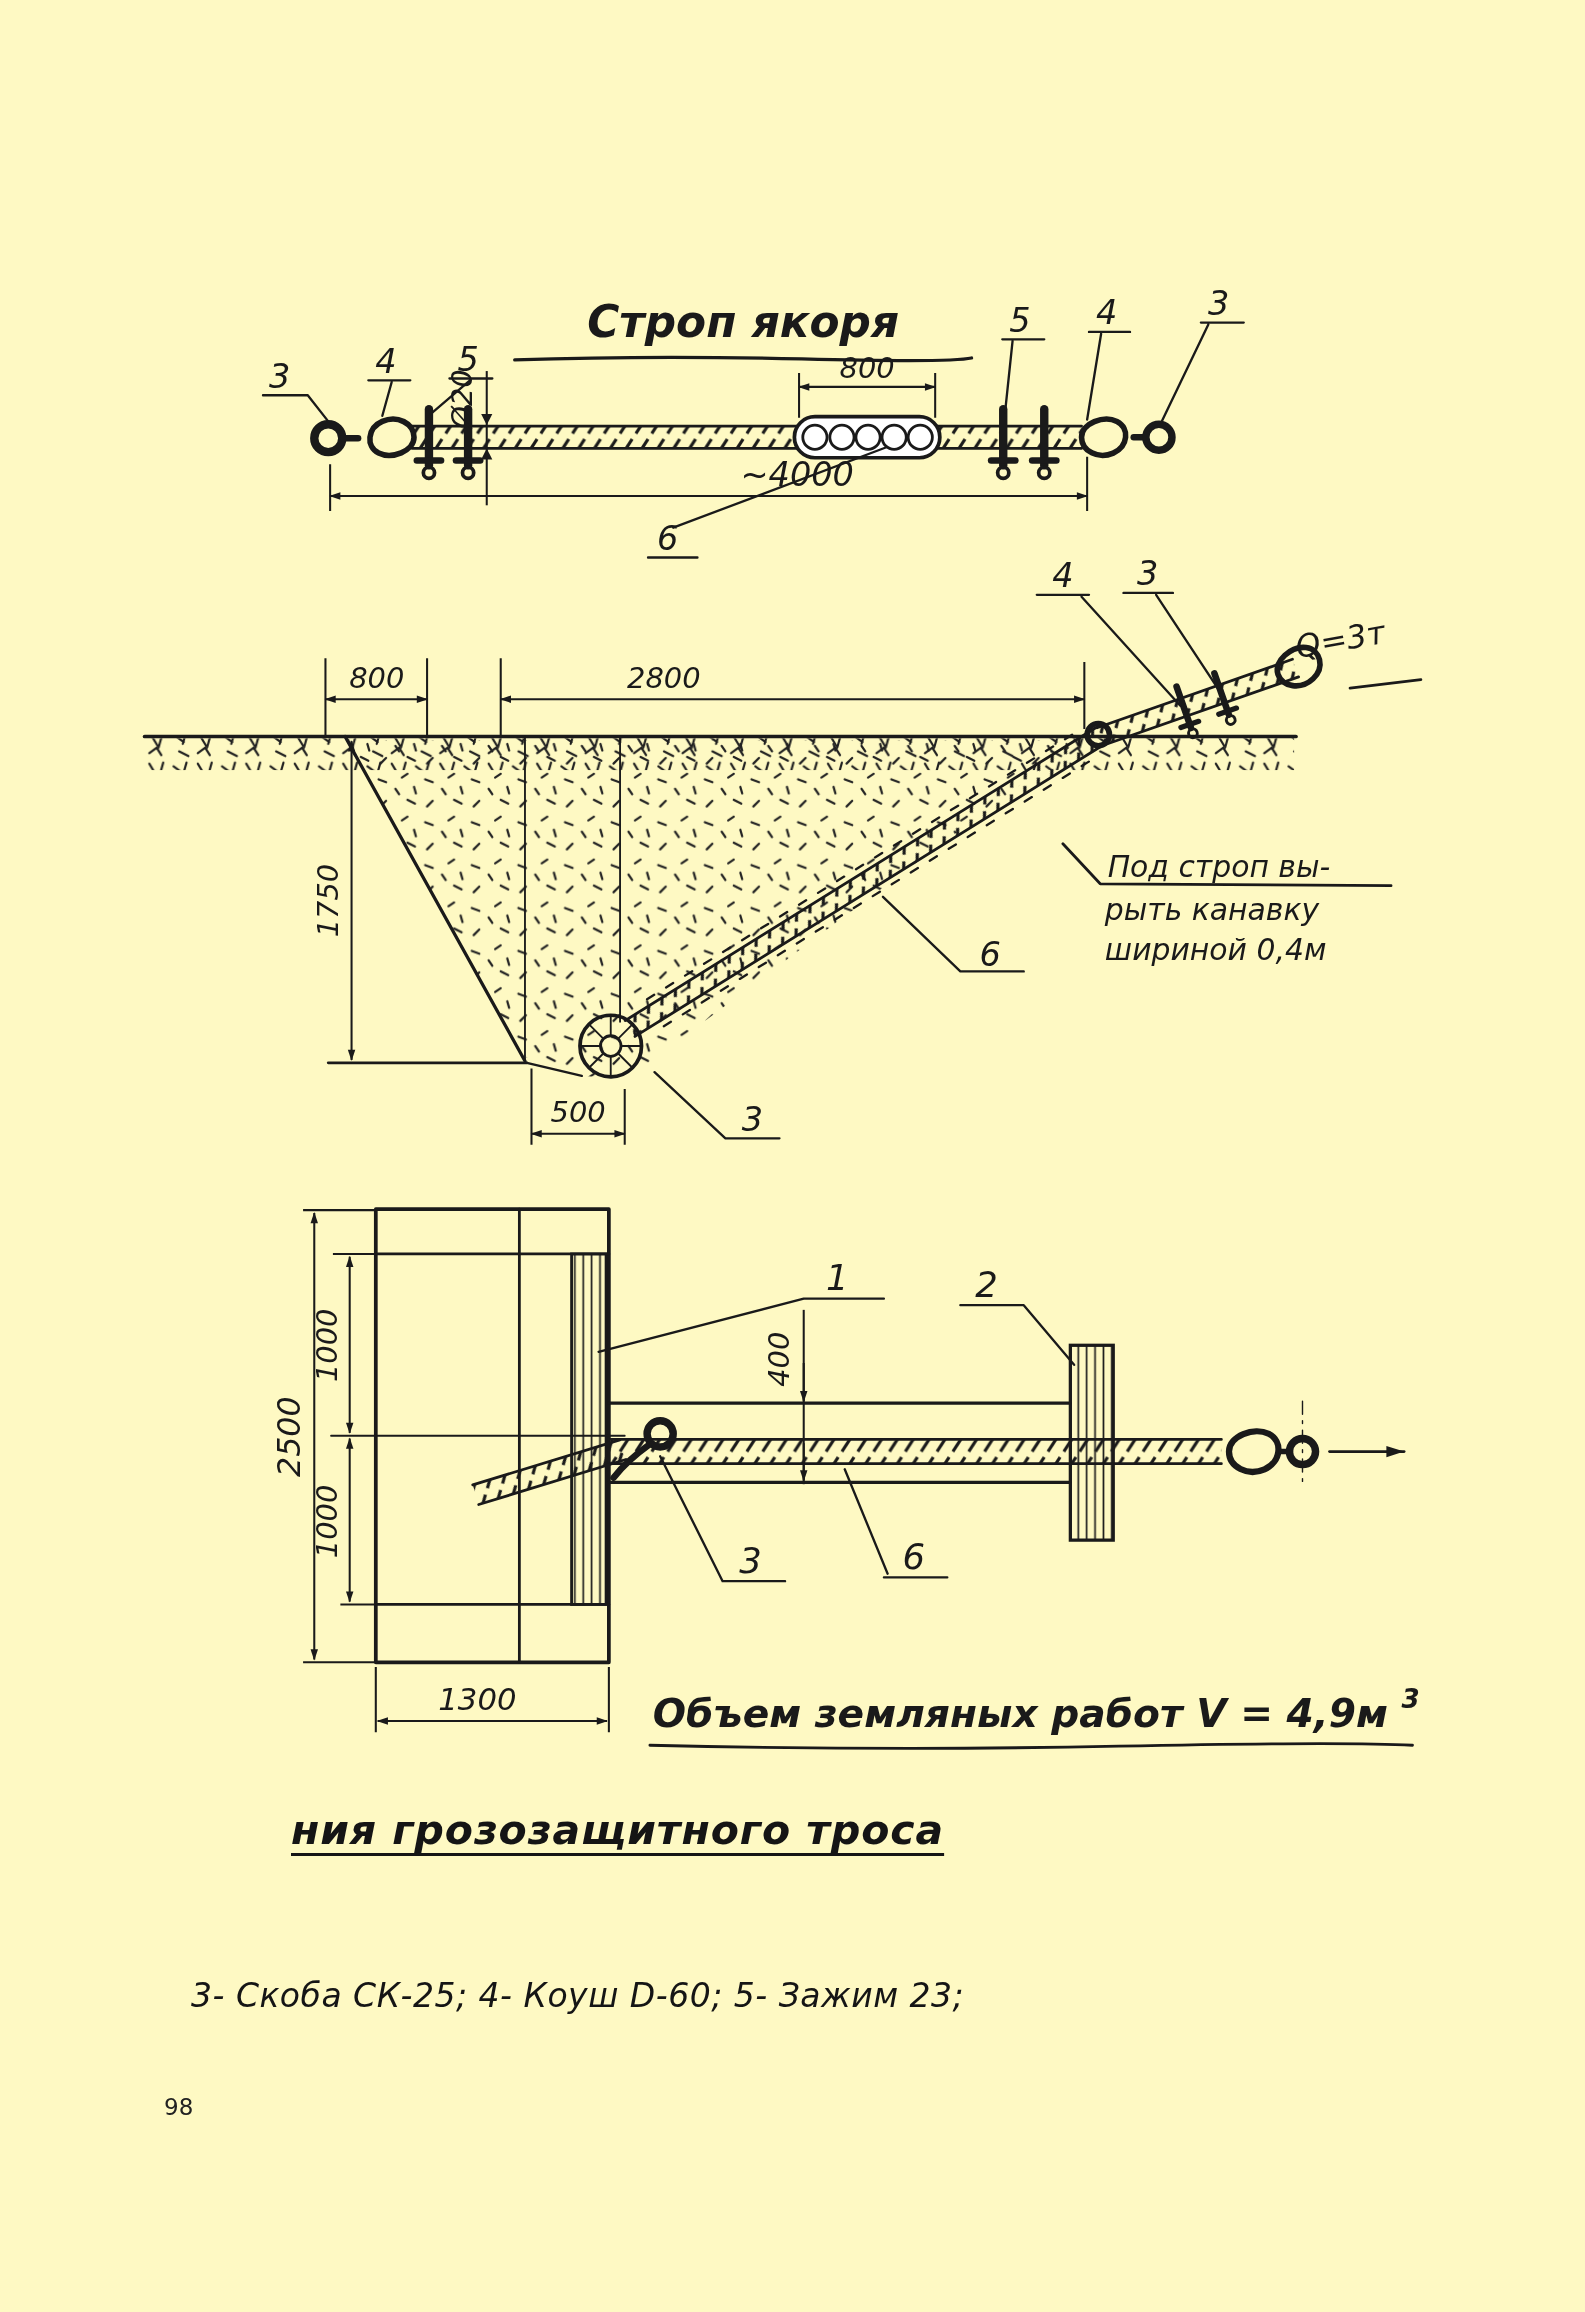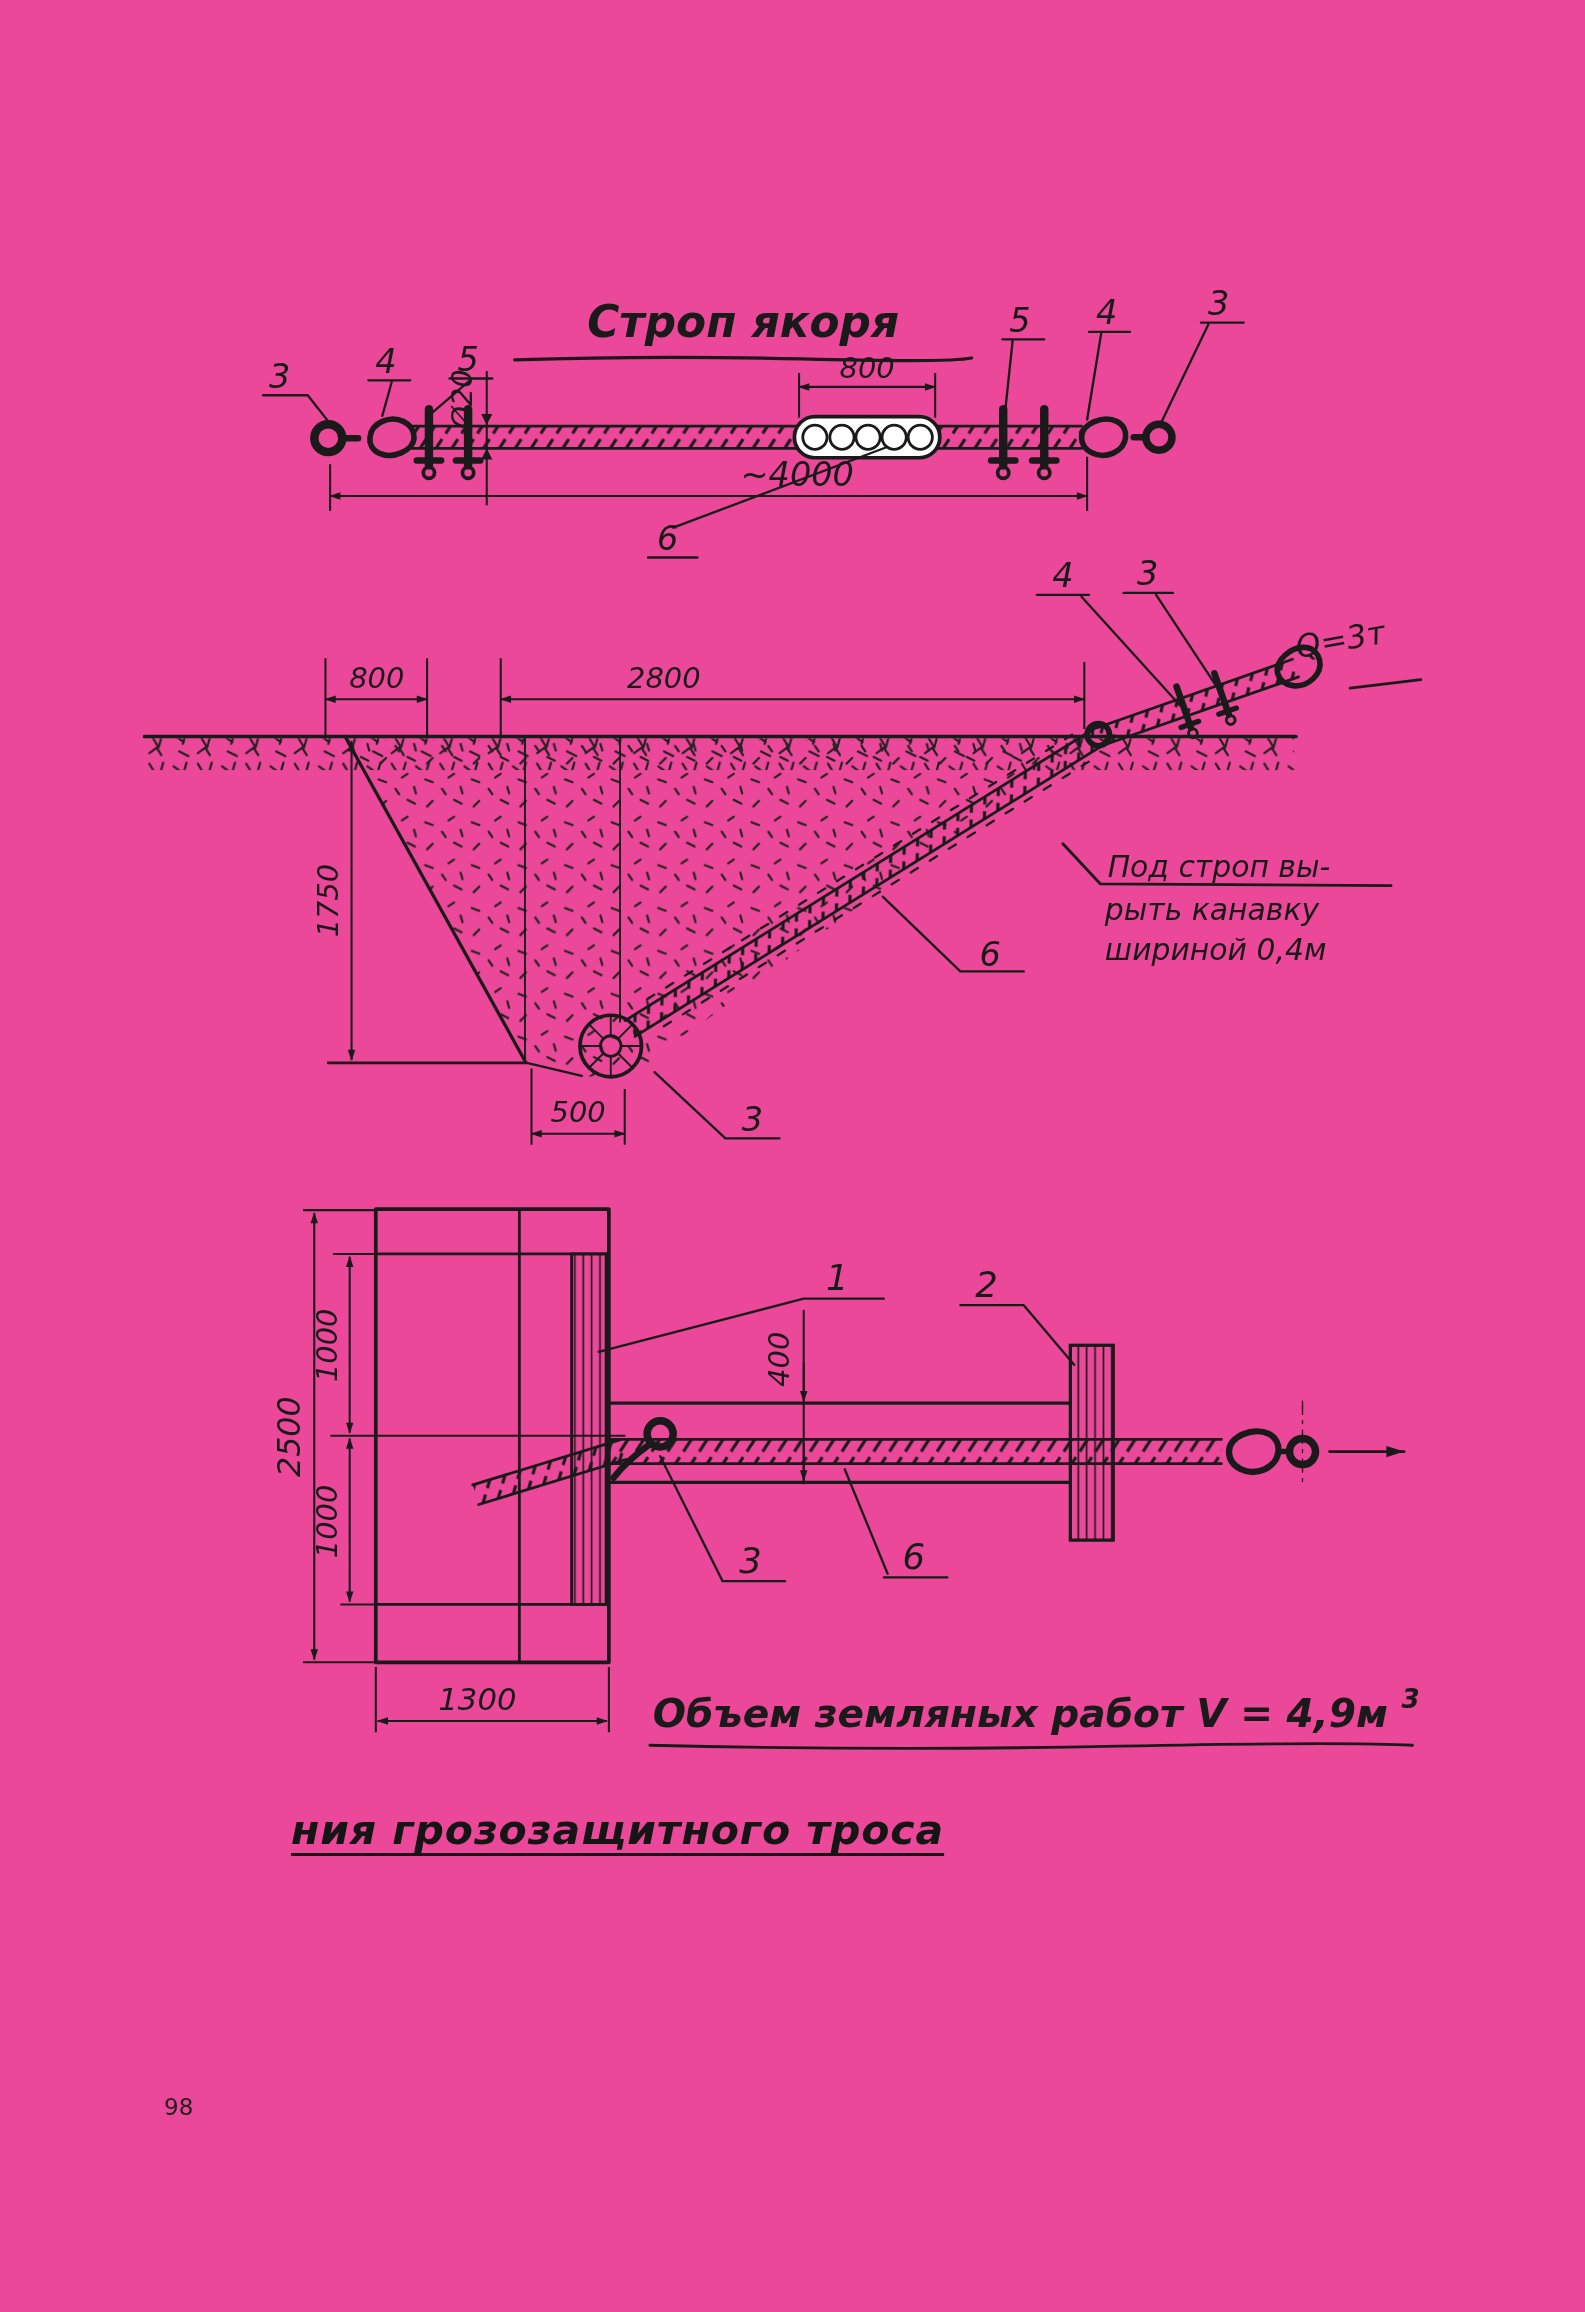--- a/index.html
+++ b/index.html
@@ -1,16 +1,16 @@
 <!DOCTYPE html>
 <html style="font-size:15px"><head>
 <meta charset="utf-8">
 <style>
   html,body{margin:0;padding:0;background:#e8e8e4;}
-  .page{position:relative;width:1586px;height:2313px;background:#ec4899;overflow:hidden;
+  .page{position:relative;width:1586px;height:2313px;background:#fef9c3;overflow:hidden;
         font-family:"DejaVu Sans",sans-serif;}
   svg{position:absolute;left:0;top:0;}
   svg text{font-family:"DejaVu Sans",sans-serif;font-style:italic;fill:#1a1a1a;}
   .ink{stroke:#1a1a1a;fill:none;stroke-linecap:round;stroke-linejoin:round;}
   .w2{stroke-width:2;} .w25{stroke-width:2.5;} .w3{stroke-width:3;} .w35{stroke-width:3.5;}
   .w4{stroke-width:4;} .w6{stroke-width:6;} .w7{stroke-width:7;} .w8{stroke-width:8;} .w9{stroke-width:9;}
   .dimline{stroke:#1a1a1a;stroke-width:2.2;fill:none;}
   .txt-c{text-anchor:middle;}
   .hw-abs{position:absolute;color:#151515;font-style:italic;white-space:nowrap;}
   .underl{text-decoration:underline;text-decoration-thickness:2.8px;text-underline-offset:9.3px;}
@@ -289,17 +289,18 @@
         <tspan>Объем земляных работ V = 4,9м</tspan>
         <tspan dy="-20" font-size="28">3</tspan>
       </text>
       <path class="ink w3" d="M697,1872 Q960,1878 1200,1873 T1515,1872"></path>
     </g>
   </g>
 </svg>
 
 <div class="hw-abs cap underl" style="left:291px;top:1806px;">ния  грозозащитного  троса</div>
 
+<div class="hw-abs leg" style="left:191px;top:1976px;">3- Скоба СК-25;  4- Коуш D-60;  5- Зажим 23;</div>
 
 <div class="hw-abs pagenum" style="left:164px;top:2094px;">98</div>
 
 </div>
 
 
 </body></html>

